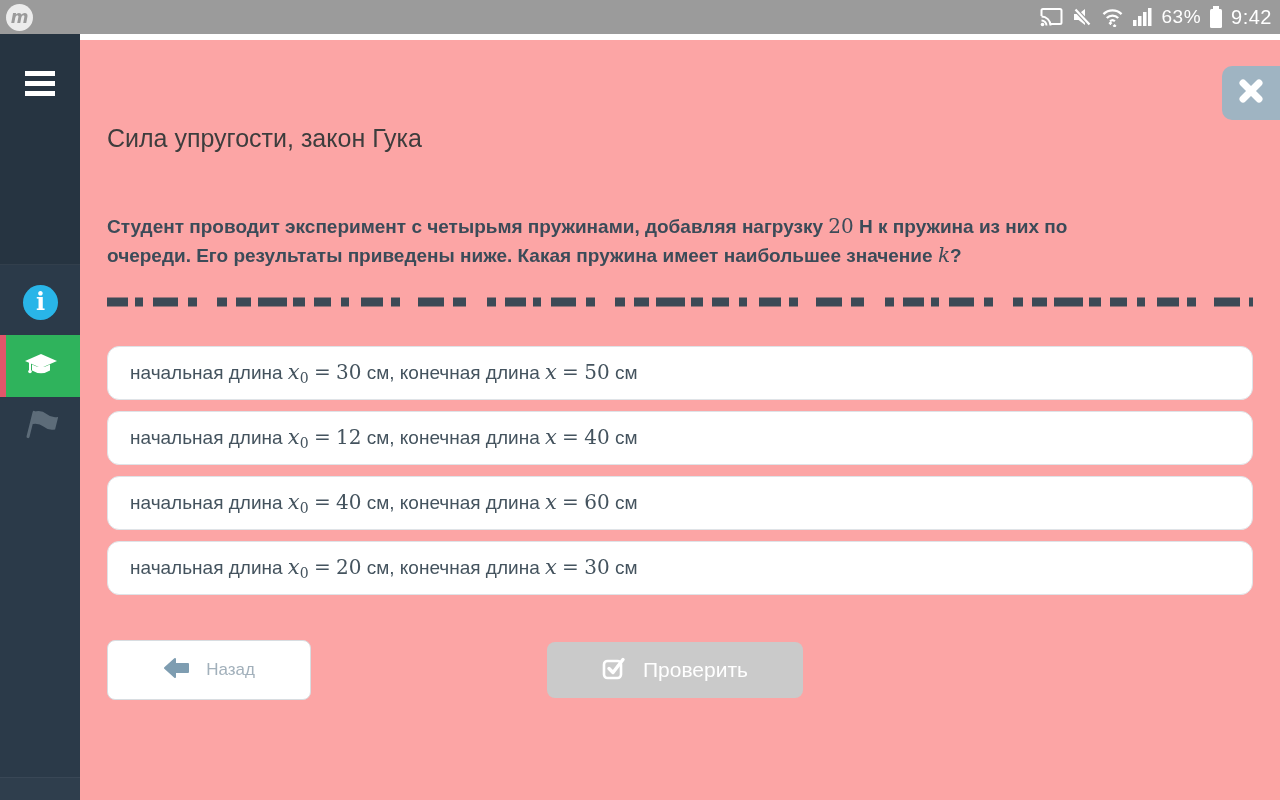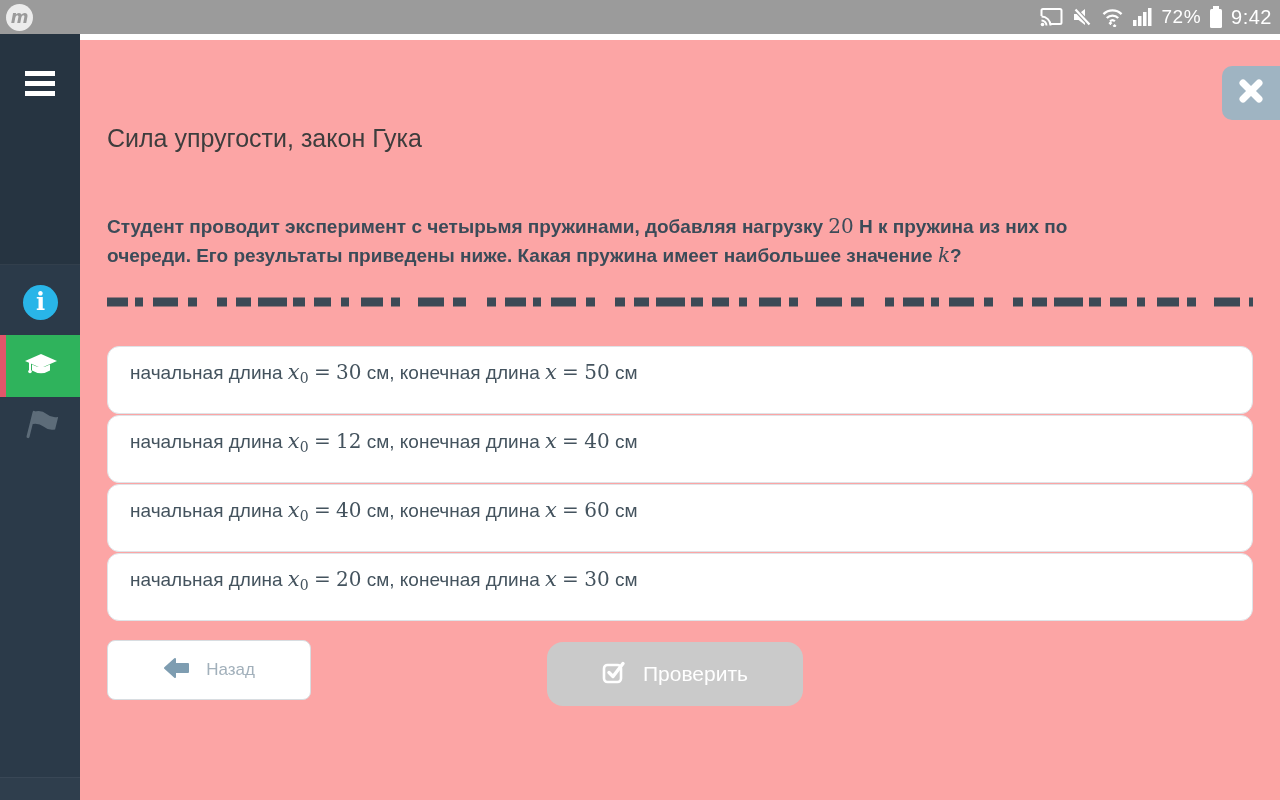--- a/index.html
+++ b/index.html
@@ -83,21 +83,21 @@
   .q-math {
     font-family:"DejaVu Serif","Liberation Serif",serif;
     font-weight:400; font-size:20px;
   }
   .q-math.it { font-style:italic; }
 
   .dash-divider { position:absolute; left:27px; top:253px; width:1146px; height:10px; }
 
   .options { position:absolute; left:27px; top:306px; width:1146px; }
   .option {
-    width:1146px; height:68px; margin-bottom:1px;
+    width:1146px; height:54px; margin-bottom:11px;
     border:1px solid #dfe3e7; border-radius:12px; background:#ffffff;
     padding-left:22px; line-height:50px; font-size:19px; color:#44535e;
     cursor:pointer; white-space:nowrap; overflow:hidden;
   }
   .mx {
     font-family:"DejaVu Serif","Liberation Serif",serif;
     font-style:italic; font-size:21px;
   }
   .msub {
     font-family:"DejaVu Serif","Liberation Serif",serif;
@@ -107,22 +107,22 @@
 
   .back-btn {
     position:absolute; left:27px; top:600px; width:204px; height:60px;
     background:#ffffff; border:1px solid #d8dde1; border-radius:8px;
     display:flex; align-items:center; justify-content:center; gap:16px;
     cursor:pointer;
   }
   .back-btn .label { font-size:17px; color:#a2b0bb; }
 
   .check-btn {
-    position:absolute; left:467px; top:602px; width:256px; height:64px;
-    background:#cacaca; border:none; border-radius:16px;
+    position:absolute; left:467px; top:602px; width:256px; height:56px;
+    background:#cacaca; border:none; border-radius:8px;
     display:flex; align-items:center; justify-content:center; gap:16px;
     cursor:pointer;
   }
   .check-btn .label { font-size:21px; color:#ffffff; }
 </style>
 </head>
 <body>
 
 <div class="statusbar">
   <div class="sb-logo">m</div>
@@ -153,21 +153,21 @@
       </svg>
     </span>
     <span>
       <svg width="22" height="19" viewBox="0 0 22 19">
         <rect x="1" y="12" width="3.5" height="6" fill="#ffffff"></rect>
         <rect x="6" y="8" width="3.5" height="10" fill="#ffffff"></rect>
         <rect x="11" y="4" width="3.5" height="14" fill="#ffffff"></rect>
         <rect x="16" y="0" width="3.5" height="18" fill="#ffffff"></rect>
       </svg>
     </span>
-    <span class="sb-pct">72%</span>
+    <span class="sb-pct">63%</span>
     <span>
       <svg width="14" height="22" viewBox="0 0 14 22">
         <rect x="4" y="0" width="6" height="3" fill="#ffffff"></rect>
         <rect x="1" y="3" width="12" height="19" rx="1.5" fill="#ffffff"></rect>
       </svg>
     </span>
     <span class="sb-time">9:42</span>
   </div>
 </div>
 

